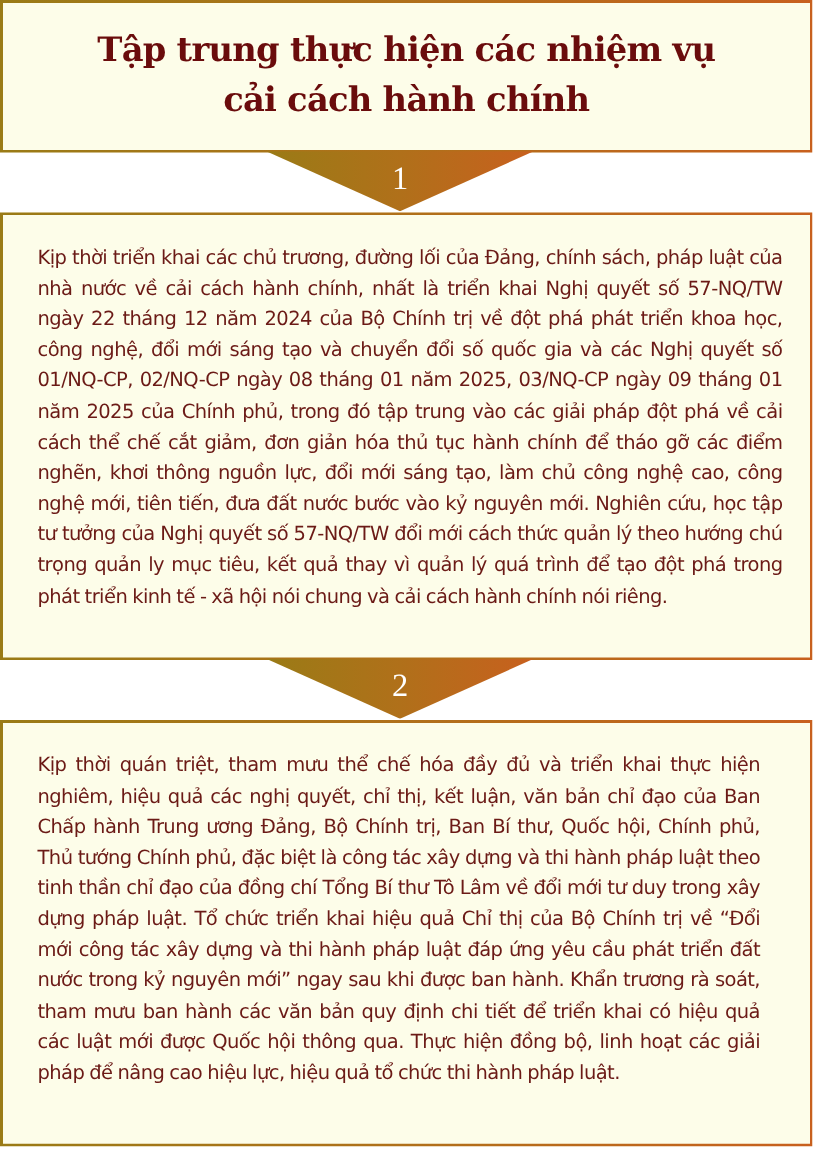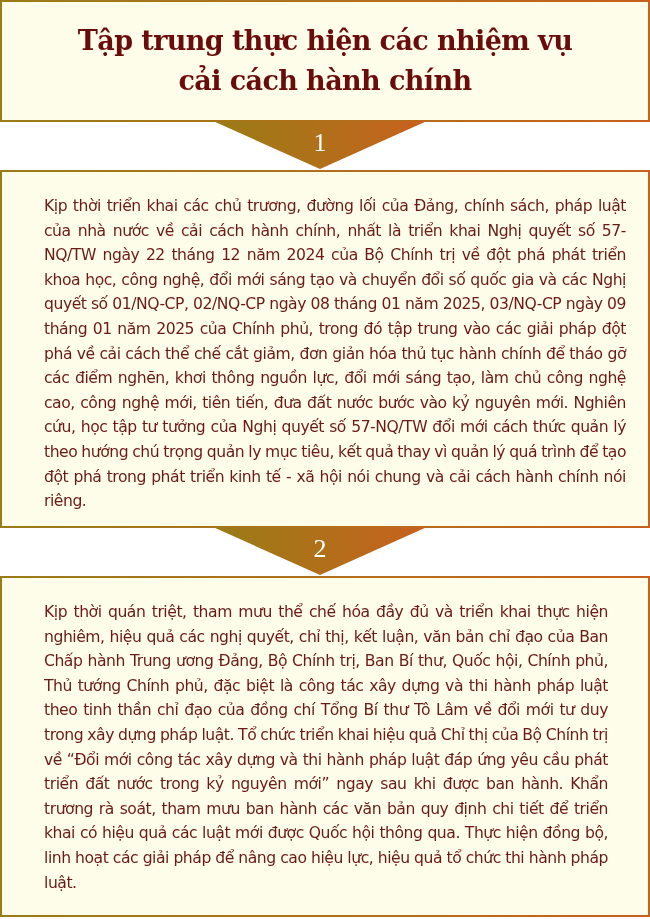--- a/index.html
+++ b/index.html
@@ -54,21 +54,20 @@
   #box2 { top: 576px; height: 341px; padding-top: 22px; padding-right: 40px; }
 
   .para {
     font-family: "DejaVu Sans", "Liberation Sans", sans-serif;
     font-size: 15.6px;
     line-height: 24.6px;
     color: #6b1a16;
     text-align: justify;
     letter-spacing: -0.45px;
     word-spacing: -0.5px;
-    margin-left: 14px;
   }
   #box2 .para { font-size: 15.6px; line-height: 24.6px; }
 </style>
 </head>
 <body>
 
 <div class="box title-box">
   <h1 class="title">Tập trung thực hiện các nhiệm vụ cải cách hành chính</h1>
 </div>
 

